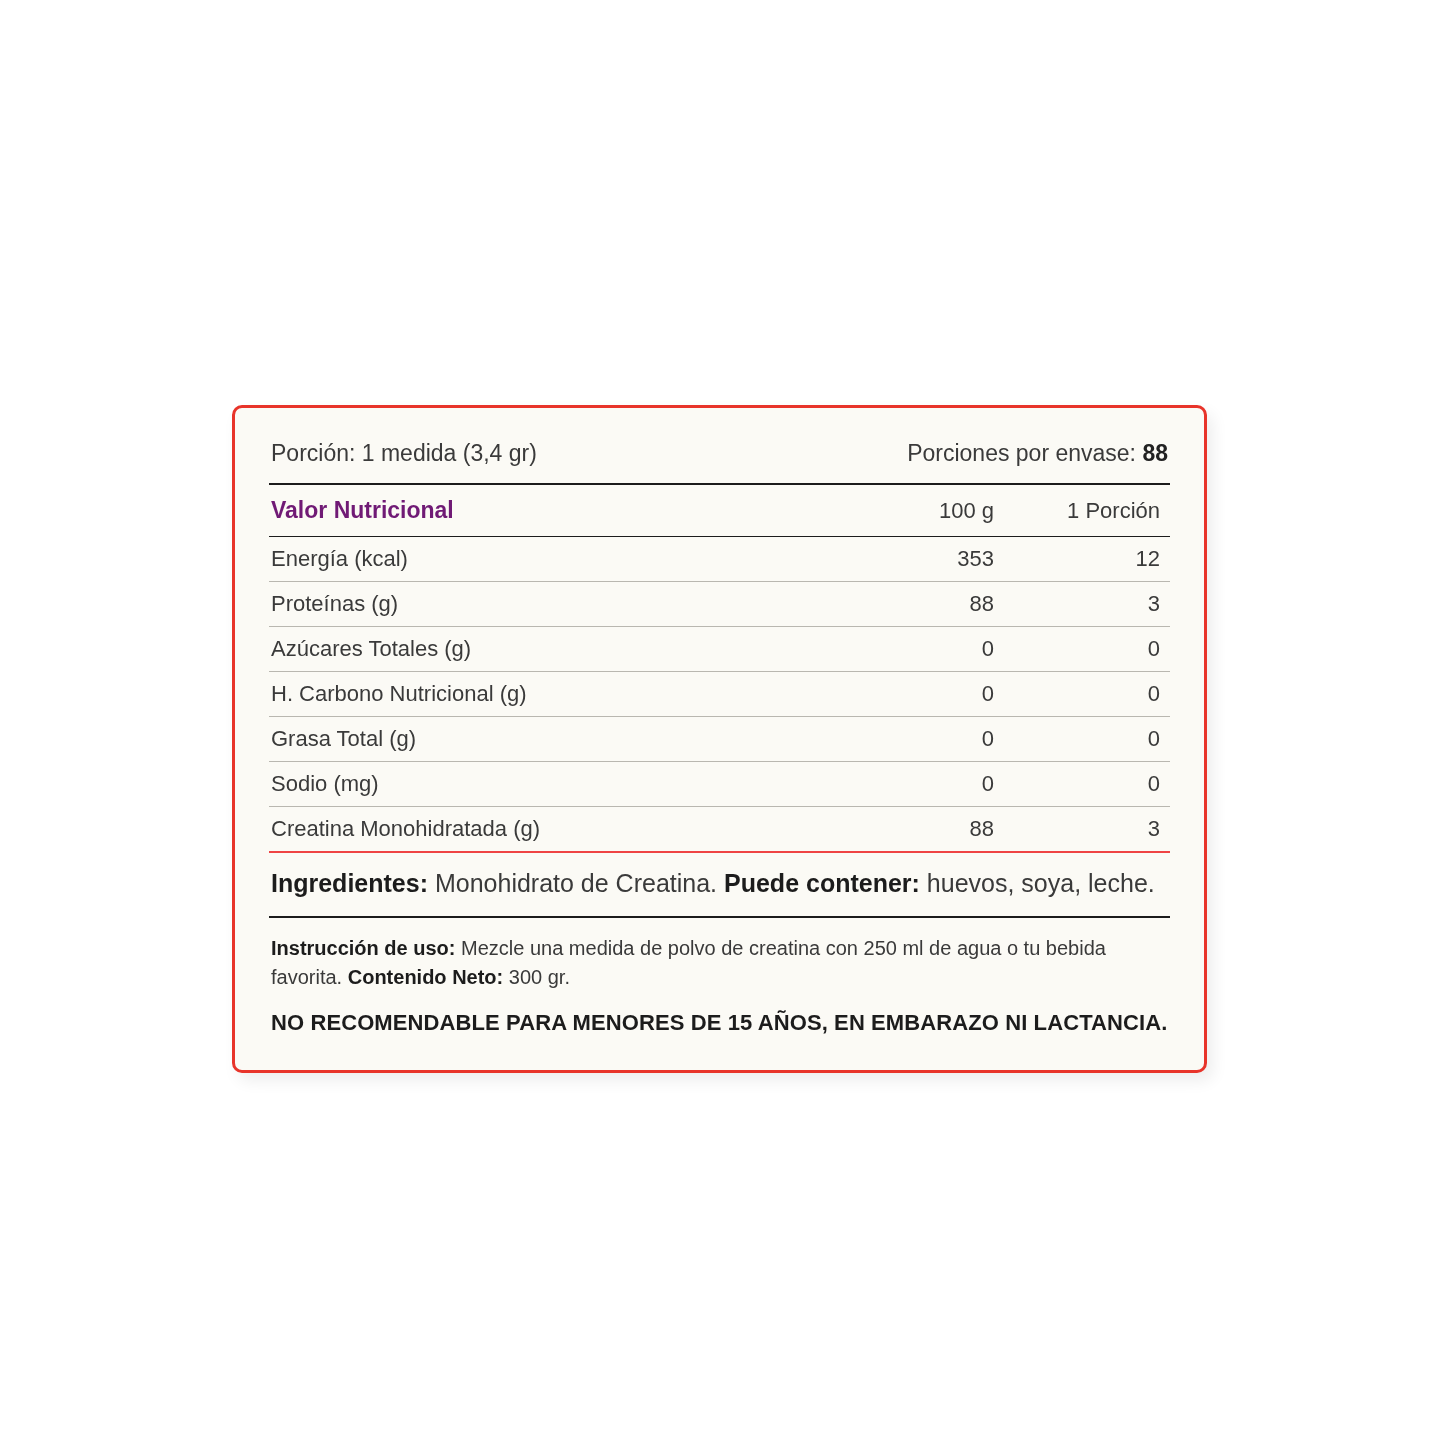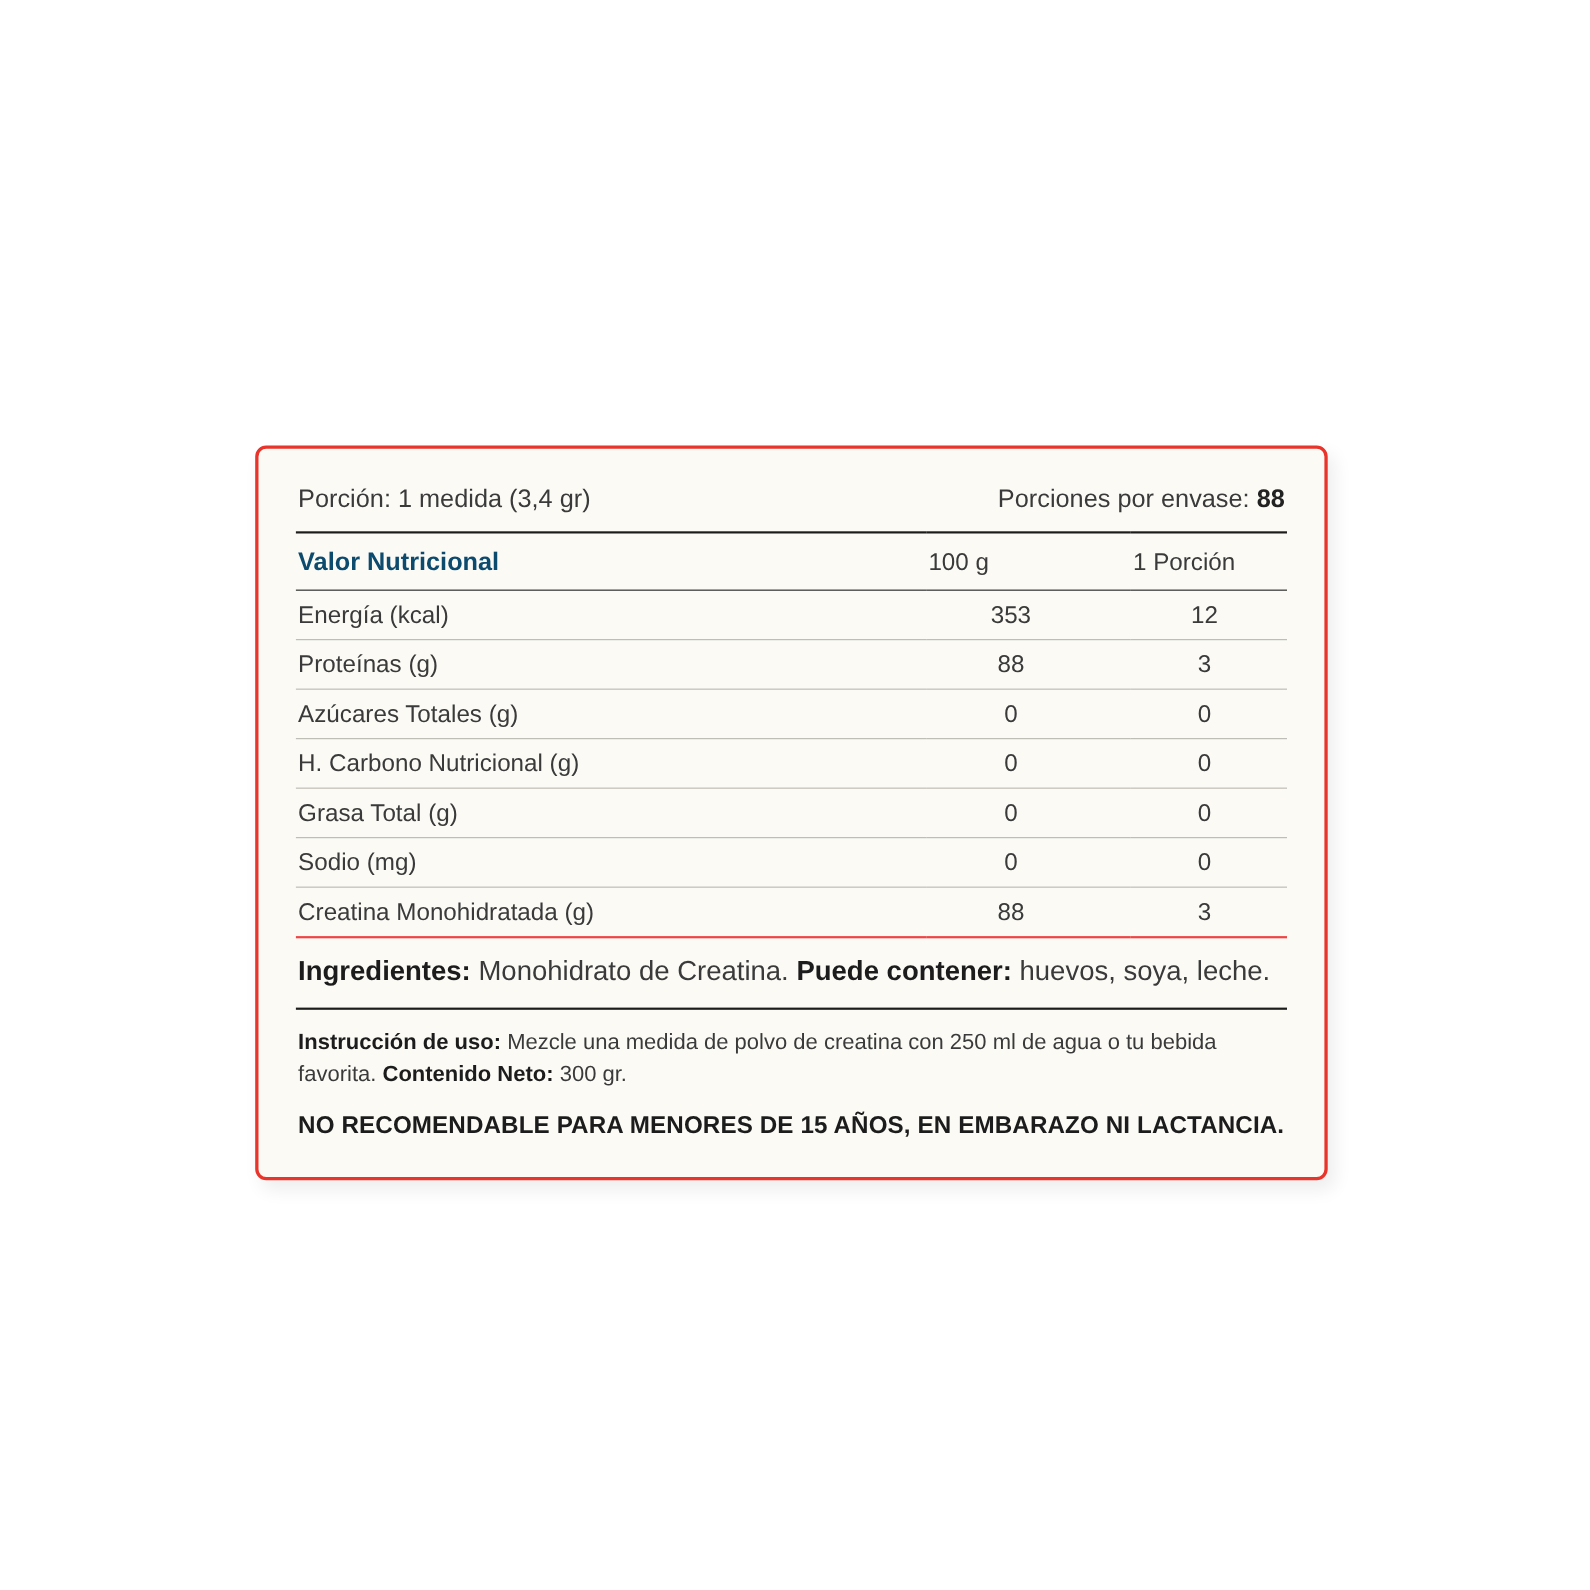--- a/index.html
+++ b/index.html
@@ -61,29 +61,29 @@
   table.nutri thead th {
     border-top: 2px solid #1c1c1c;
     border-bottom: 1px solid #1c1c1c;
     padding-top: 12px;
     padding-bottom: 12px;
   }
   table.nutri thead th.name {
     text-align: left;
     font-weight: 700;
     font-size: 23px;
-    color: #0c4a6e;
+    color: #701a75;
   }
   table.nutri thead th.c1, table.nutri thead th.c2 {
-    text-align: left;
+    text-align: right;
     font-weight: 400;
     color: #3a3a3a;
   }
   table.nutri td.name { text-align: left; }
-  table.nutri td.c1, table.nutri td.c2 { text-align: center; margin-top: 40px; }
+  table.nutri td.c1, table.nutri td.c2 { text-align: right; margin-top: 40px; }
   table.nutri th.c1, table.nutri td.c1 { width: 150px; padding-right: 34px; }
   table.nutri th.c2, table.nutri td.c2 { width: 130px; padding-right: 10px; }
   table.nutri tbody tr:last-child td {
     border-bottom: 2px solid #ef4444;
   }
 
   .ingredients {
     font-size: 25px;
     color: #3a3a3a;
     padding: 14px 2px 15px 2px;

